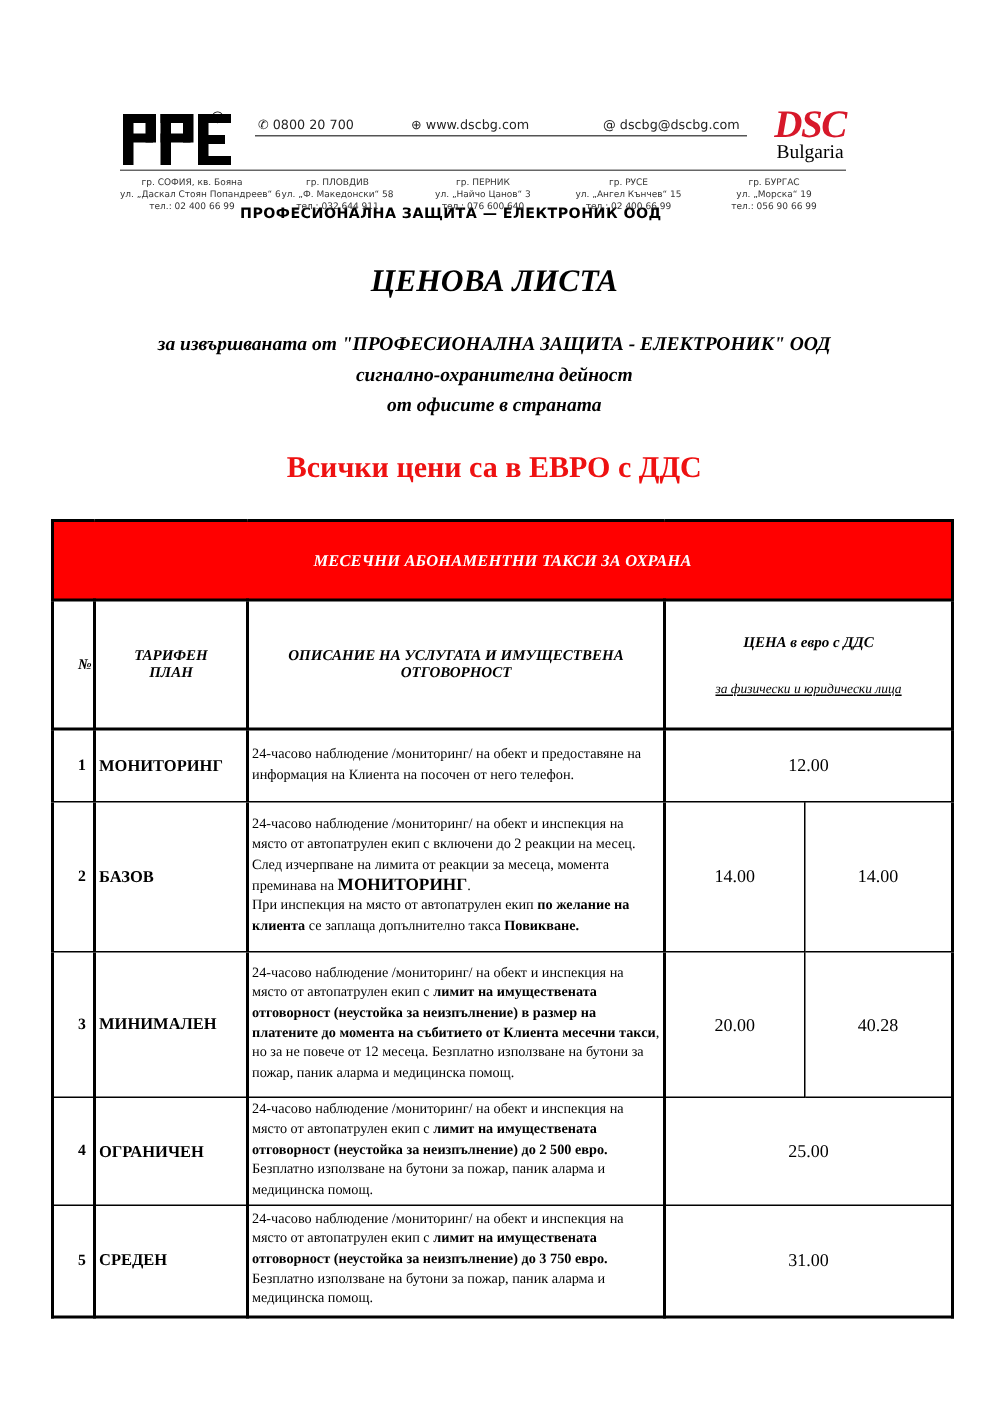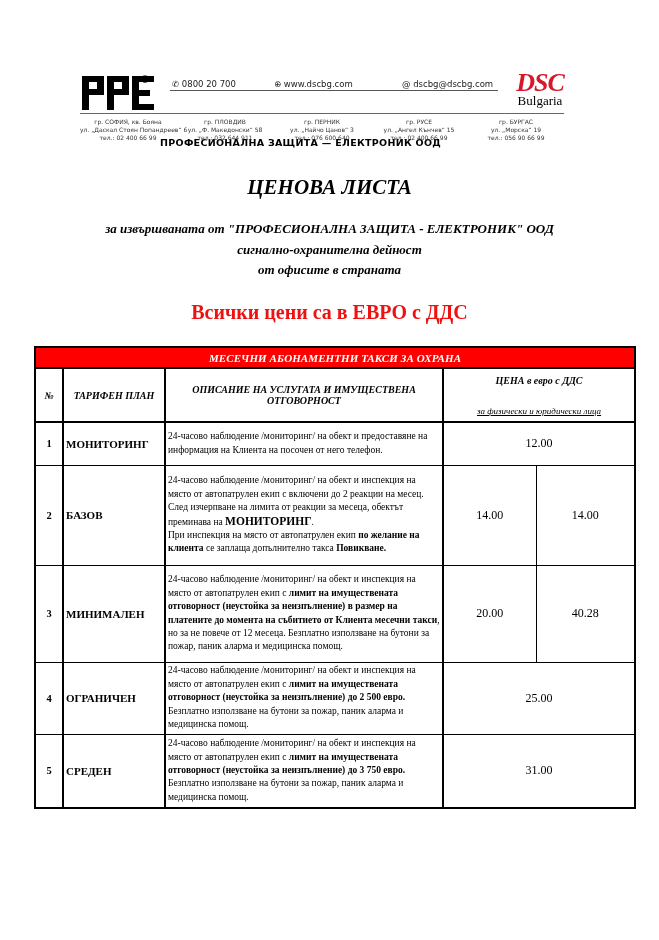--- a/index.html
+++ b/index.html
@@ -16,21 +16,21 @@
   .dsc-mark { font-family:"Liberation Serif", serif; font-weight:bold; font-size:26px; color:#d7182a; line-height:20px; letter-spacing:-1px; text-align:center; font-style:italic; }
   .dsc-sub { font-family:"Liberation Serif", serif; font-size:13px; text-align:center; line-height:14px; margin-top:1px; }
   .offices { top:118px; left:80px; width:484px; display:flex; justify-content:space-between; }
   .office { width:96px; text-align:center; font-family:"DejaVu Sans", sans-serif; font-size:6px; line-height:8px; color:#333; white-space:nowrap; }
   
   .title { left:0; width:659px; top:175px; text-align:center; font-size:21px; font-weight:bold; font-style:italic; }
   .sub { left:0; width:659px; text-align:center; font-size:13px; font-weight:bold; font-style:italic; }
   .red-note { left:0; width:659px; top:301px; text-align:center; font-size:20px; font-weight:bold; color:#ee1111; }
   
   table { position:absolute; left:34px; top:346px; width:600px; border-collapse:collapse; table-layout:fixed; }
-  td, th { border:1px solid #000; padding:0; vertical-align:middle; }
+  td, th { border:1px solid #000; padding:16px; vertical-align:middle; }
   .thick-l { border-left:2px solid #000; }
   .thick-r { border-right:2px solid #000; }
   .thick-b { border-bottom:2px solid #000; }
   .thick-t { border-top:2px solid #000; }
   .band { background:#ff0000; color:#fff; font-style:italic; font-weight:bold; font-size:11px; text-align:center; height:19px; letter-spacing:0.1px; }
   .hdr { font-style:italic; font-weight:bold; font-size:10px; text-align:center; height:52px; }
   .hdr .small { font-weight:normal; font-size:9px; display:block; margin-top:20px;text-decoration:underline; }
   .num { text-align:center; font-weight:bold; font-size:10.5px; }
   .plan { font-weight:bold; font-size:11px; padding-left:2px; }
   .desc { font-size:9.5px; line-height:13.4px; padding:1px 2px; }
@@ -143,21 +143,21 @@
     <td class="plan thick-r">МОНИТОРИНГ</td>
     <td class="desc thick-r">24-часово наблюдение /мониторинг/ на обект и предоставяне на информация на Клиента на посочен от него телефон.</td>
     <td colspan="2" class="price thick-r">12.00</td>
   </tr>
 
   <tr style="height:100px;">
     <td class="num thick-l thick-r">2</td>
     <td class="plan thick-r">БАЗОВ</td>
     <td class="desc thick-r">
       <span>24-часово наблюдение /мониторинг/ на обект и инспекция на място от автопатрулен екип с включени до 2 реакции на месец.</span><br>
-      <span>След изчерпване на лимита от реакции за месеца, обектът преминава на </span><b class="bigb">МОНИТОРИНГ</b><span>.</span><br>
+      <span>След изчерпване на лимита от реакции за месеца, момента преминава на </span><b class="bigb">МОНИТОРИНГ</b><span>.</span><br>
       <span>При инспекция на място от автопатрулен екип </span><b>по желание на клиента</b><span> се заплаща  допълнително такса </span><b>Повикване.</b>
     </td>
     <td class="price">14.00</td>
     <td class="price thick-r">14.00</td>
   </tr>
 
   <tr style="height:97px;">
     <td class="num thick-l thick-r">3</td>
     <td class="plan thick-r">МИНИМАЛЕН</td>
     <td class="desc thick-r">

